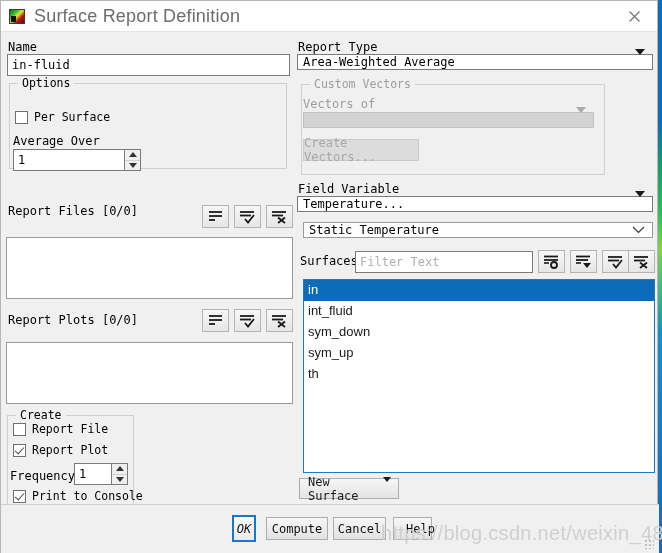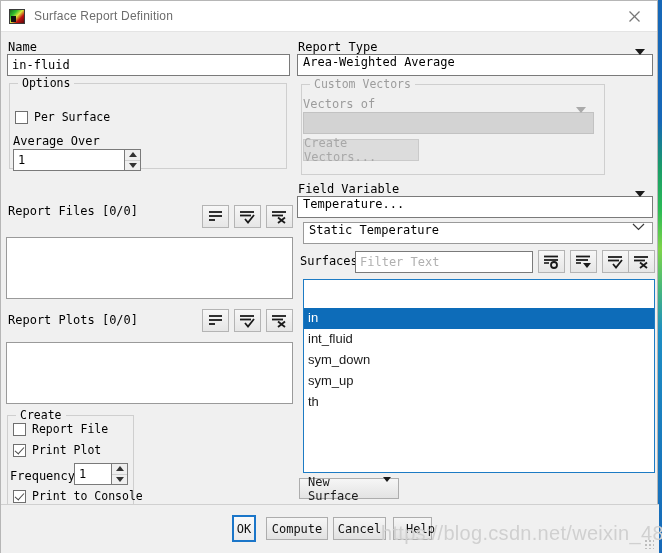--- a/index.html
+++ b/index.html
@@ -39,21 +39,21 @@
     border: 1px solid #3a3a3a;
     box-sizing: border-box;
     position: relative; flex: none;
   }
   #app-icon::after {
     content: ""; position: absolute; left: 1px; top: 6px;
     width: 5px; height: 6px; background: #111;
   }
   #title-text {
     font-family: "Liberation Sans", sans-serif;
-    font-size: 12px; color: #6d6d6d; letter-spacing: .2px;
+    font-size: 18px; color: #6d6d6d; letter-spacing: .2px;
   }
   #close-btn {
     position: absolute; right: 0; top: 0;
     width: 45px; height: 30px;
     display: flex; align-items: center; justify-content: center;
     color: #555; font-family: "Liberation Sans", sans-serif; font-size: 15px;
   }
   #close-btn svg { display: block; }
 
   
@@ -142,27 +142,27 @@
     border: 1px solid #9a9a9a; box-sizing: border-box;
     overflow: hidden;
   }
   .listbox.focus { border: 1px solid #1d7bc4; }
   .list-item {
     font-family: "Liberation Sans", sans-serif;
     font-size: 13px; color: #1a1a1a;
     padding: 1px 4px; line-height: 17px; height: 19px;
     white-space: nowrap;
   }
-  .list-item.sel { background: #0d6cb9; color: #fff; margin-top: 28px; }
+  .list-item.sel { background: #0d6cb9; color: #fff; }
 
   
   .combo {
     position: absolute; background: #fff;
     border: 1px solid #7a7a7a; box-sizing: border-box;
-    height: 22px; display: flex; align-items: flex-start;
+    height: 16px; display: flex; align-items: center;
     font-family: "DejaVu Sans Mono", monospace; font-size: 12px; color: #000;
     padding-left: 5px;
     gap: 25px;
   }
   .combo .arrow { margin-left: auto; margin-right: 7px; }
   .combo.flat  { border: 1px solid #9a9a9a; }
   .combo.dis {
     background: #d3d3d3; border: 1px solid #c2c2c2; color: #a0a0a0;
   }
   .caret-dn { width:0;height:0;border-left:5px solid transparent;border-right:5px solid transparent;border-top:6px solid #1a1a1a; }
@@ -327,21 +327,21 @@
         <span class="gtitle">Create</span>
       </div>
 
       <div class="cb" style="left:12px;top:390px;">
         <span class="box"></span>
         <span class="cbl">Report File</span>
       </div>
 
       <div class="cb checked" style="left:12px;top:411px;">
         <span class="box"></span>
-        <span class="cbl">Print Plot</span>
+        <span class="cbl">Report Plot</span>
       </div>
 
       <div class="lbl" style="position:absolute;left:9px;top:437px;">Frequency</div>
 
       <div class="spin" style="left:73px;top:431px;">
         <div class="sf" style="width:37px;">1</div>
         <div class="sbtns">
           <div class="sb">
               <span class="tri-up"></span>
             </div>
@@ -450,20 +450,20 @@
         <span style="margin-left:auto;margin-right:7px;">
           <span class="caret-dn" style="border-left-width:4px;border-right-width:4px;border-top-width:5px;"></span>
         </span>
       </div>
 
     </div>
   </div>
 
   <div id="sep"></div>
   <div id="btnbar">
-    <div class="bbtn primary" style="left:231px;width:24px;">OK</div>
+    <div class="bbtn primary" style="left:231px;width:24px;font-style:italic;">OK</div>
     <div class="bbtn" style="left:265px;width:62px;">Compute</div>
     <div class="bbtn" style="left:332px;width:53px;">Cancel</div>
     <div class="bbtn" style="left:392px;width:39px;padding-left:16px;">Help</div>
   </div>
   <div id="watermark">https://blog.csdn.net/weixin_48615332</div>
   <div id="resize-grip"></div>
 </div>
 
 </body></html>

